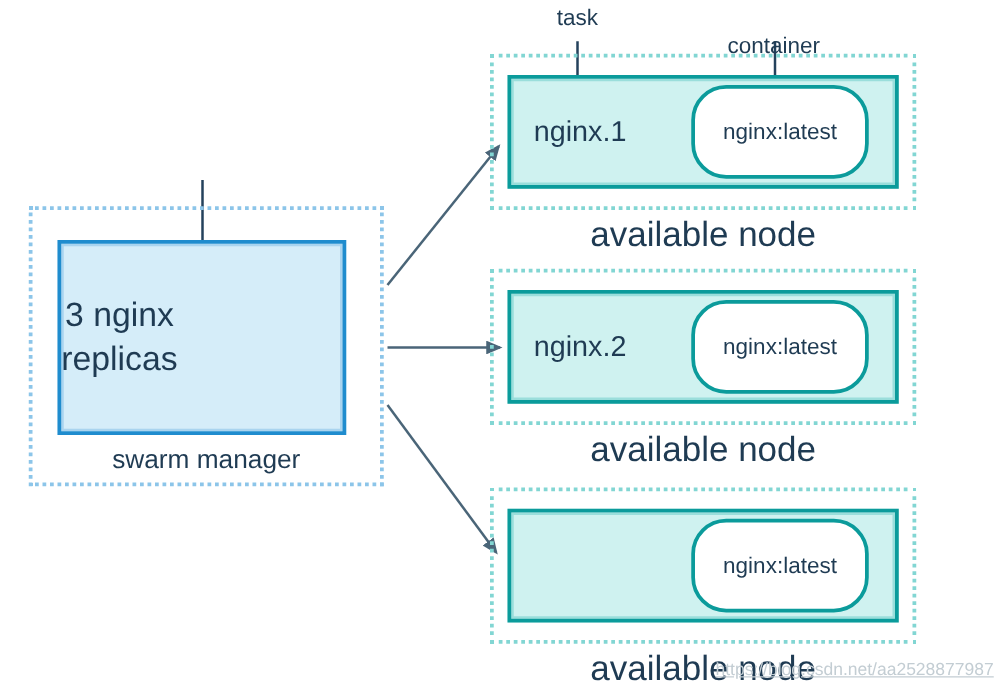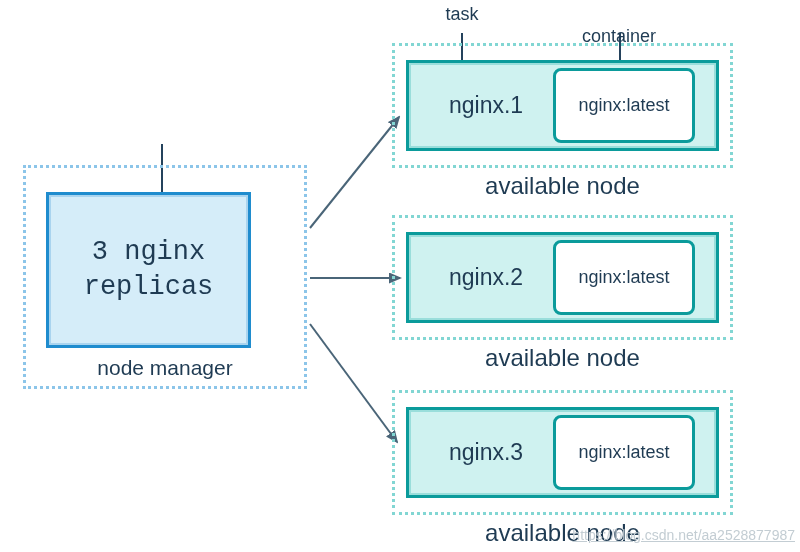--- a/index.html
+++ b/index.html
@@ -49,28 +49,27 @@
 
   .swarm-dotted {
     position: absolute;
     left: 23px; top: 165px;
     width: 284px; height: 224px;
     border: 3px dotted var(--swarm-dots);
   }
   .service-box {
     position: absolute;
     left: 20px; top: 24px;
-    width: 205px; height: 156px;
+    width: 231px; height: 156px;
     background: var(--blue-fill);
     border: 3px solid var(--blue-border);
     box-shadow: inset 0 0 0 2px var(--blue-inner);
     display: flex;
     align-items: center;
-    justify-content: center;
-    font-family: Liberation Mono, monospace;
+    justify-content: flex-start;
   }
   .service-box-text {
     font-size: 27px;
     line-height: 35px;
     color: var(--text);
     text-align: center;
     white-space: pre-line;
   }
   .swarm-caption {
     position: absolute;
@@ -95,46 +94,46 @@
     position: absolute;
     left: 11px; top: 14px;
     width: 313px; height: 91px;
     background: var(--teal-fill);
     border: 3px solid var(--teal-border);
     box-shadow: inset 0 0 0 2px var(--teal-inner);
     display: flex;
     align-items: center;
   }
   .task-name {
-    margin-left: 40px;
+    margin-left: 18px;
     font-size: 23px;
     color: var(--text);
     white-space: nowrap;
   }
   .container-box {
     margin-left: auto;
     margin-right: 21px;
     width: 142px; height: 75px;
     background: var(--container-fill);
     border: 3px solid var(--teal-border);
-    border-radius: 8px;
+    border-radius: 28px;
     display: flex;
     align-items: center;
     justify-content: center;
   }
   .container-name {
     font-size: 18px;
     color: var(--text);
     white-space: nowrap;
   }
   .node-caption {
     margin-top: 4px;
     width: 100%;
     text-align: center;
-    font-size: 24px;
+    font-size: 28px;
     color: var(--text);
   }
   .node-1 { top: 43px; }
   .node-2 { top: 215px; }
   .node-3 { top: 390px; }
 
   .watermark {
     position: absolute;
     right: 5px; top: 527px;
     font-size: 14px;
@@ -165,21 +164,21 @@
   </svg>
 
   <div class="toplabel lbl-task">task</div>
   <div class="toplabel lbl-container">container</div>
 
   <div class="swarm-dotted">
     <div class="service-box">
       <div class="service-box-text">3 nginx
 replicas</div>
     </div>
-    <div class="swarm-caption">node manager</div>
+    <div class="swarm-caption">swarm manager</div>
   </div>
 
   <div class="node node-1">
     <div class="node-dotted">
       <div class="node-inner">
         <span class="task-name">nginx.1</span>
         <div class="container-box">
           <span class="container-name">nginx:latest</span>
         </div>
       </div>
@@ -195,21 +194,20 @@
           <span class="container-name">nginx:latest</span>
         </div>
       </div>
     </div>
     <div class="node-caption">available node</div>
   </div>
 
   <div class="node node-3">
     <div class="node-dotted">
       <div class="node-inner">
-        <span class="task-name">nginx.3</span>
         <div class="container-box">
           <span class="container-name">nginx:latest</span>
         </div>
       </div>
     </div>
     <div class="node-caption">available node</div>
   </div>
 
   <div class="watermark">https://blog.csdn.net/aa2528877987</div>
 

